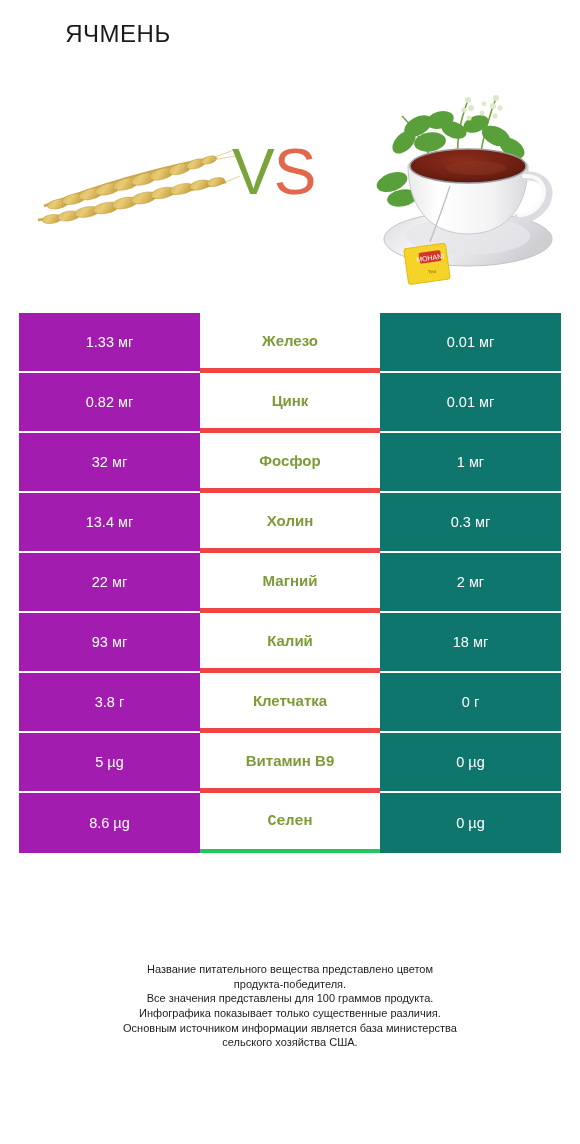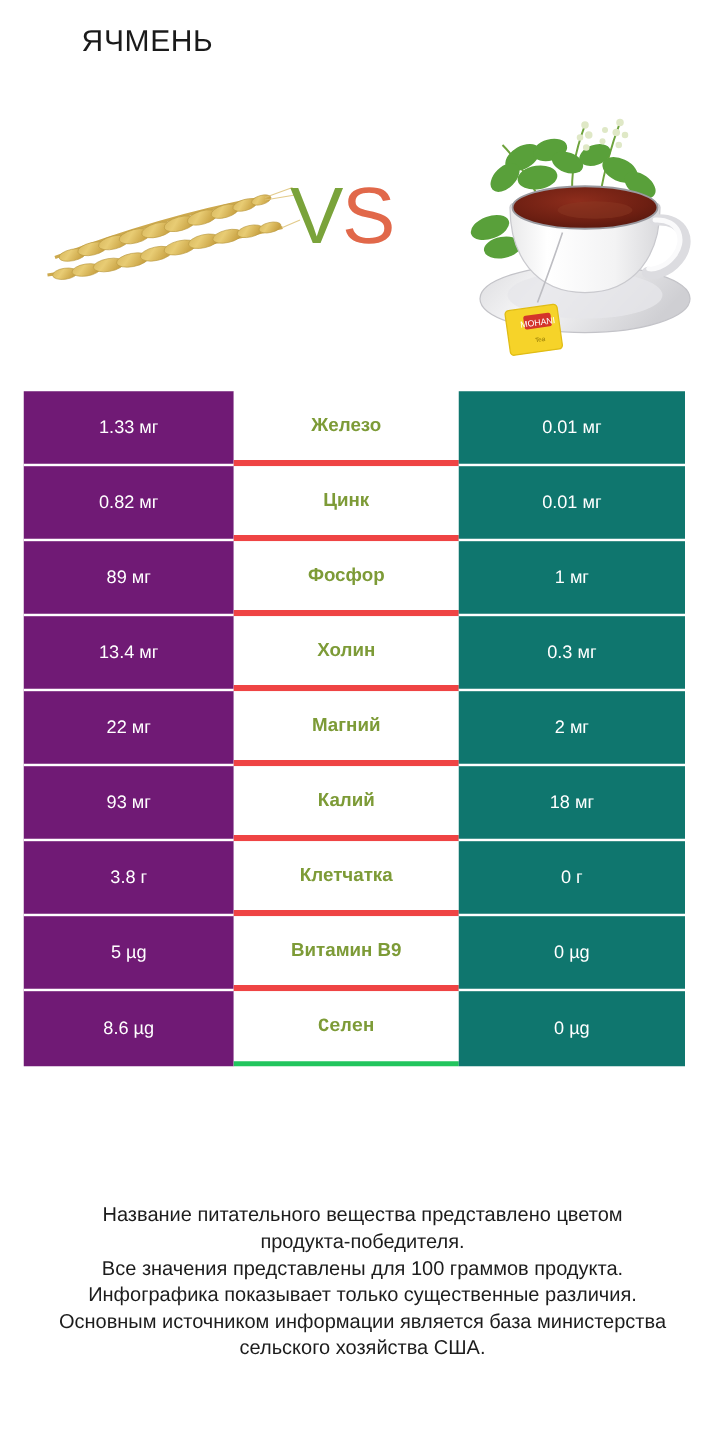--- a/index.html
+++ b/index.html
@@ -84,22 +84,22 @@
   .row + .row { margin-top: 0; }
 
   .cell {
     display: flex;
     align-items: center;
     justify-content: center;
     font-size: 14.5px;
     box-sizing: border-box;
   }
   .cell-left {
-    width: 168px;
-    background: #701a75;
+    width: 181px;
+    background: #a21caf;
     color: #ffffff;
     border-bottom: 2px solid #ffffff;
   }
   .cell-mid {
     width: 180px;
     background: #ffffff;
     color: #7d9b37;
     font-weight: 700;
     font-size: 15px;
     border-bottom: 5px solid #ef4444;
@@ -114,21 +114,21 @@
   .row:last-child .cell-right { border-bottom: none; }
   .row:last-child .cell-mid   { border-bottom: 4px solid #22c55e; font-family: Liberation Mono, monospace; }
 
   
   .footer {
     position: absolute;
     top: 962px;
     left: 0;
     width: 580px;
     text-align: center;
-    font-size: 16px;
+    font-size: 11px;
     line-height: 1.33;
     color: #1c1c1c;
   }
   .footer div { white-space: nowrap; }
 </style>
 </head>
 <body>
 
 <div class="header">
 
@@ -268,21 +268,21 @@
     <div class="cell cell-left">1.33 мг</div>
     <div class="cell cell-mid">Железо</div>
     <div class="cell cell-right">0.01 мг</div>
   </div>
   <div class="row">
     <div class="cell cell-left">0.82 мг</div>
     <div class="cell cell-mid">Цинк</div>
     <div class="cell cell-right">0.01 мг</div>
   </div>
   <div class="row">
-    <div class="cell cell-left">89 мг</div>
+    <div class="cell cell-left">32 мг</div>
     <div class="cell cell-mid">Фосфор</div>
     <div class="cell cell-right">1 мг</div>
   </div>
   <div class="row">
     <div class="cell cell-left">13.4 мг</div>
     <div class="cell cell-mid">Холин</div>
     <div class="cell cell-right">0.3 мг</div>
   </div>
   <div class="row">
     <div class="cell cell-left">22 мг</div>

